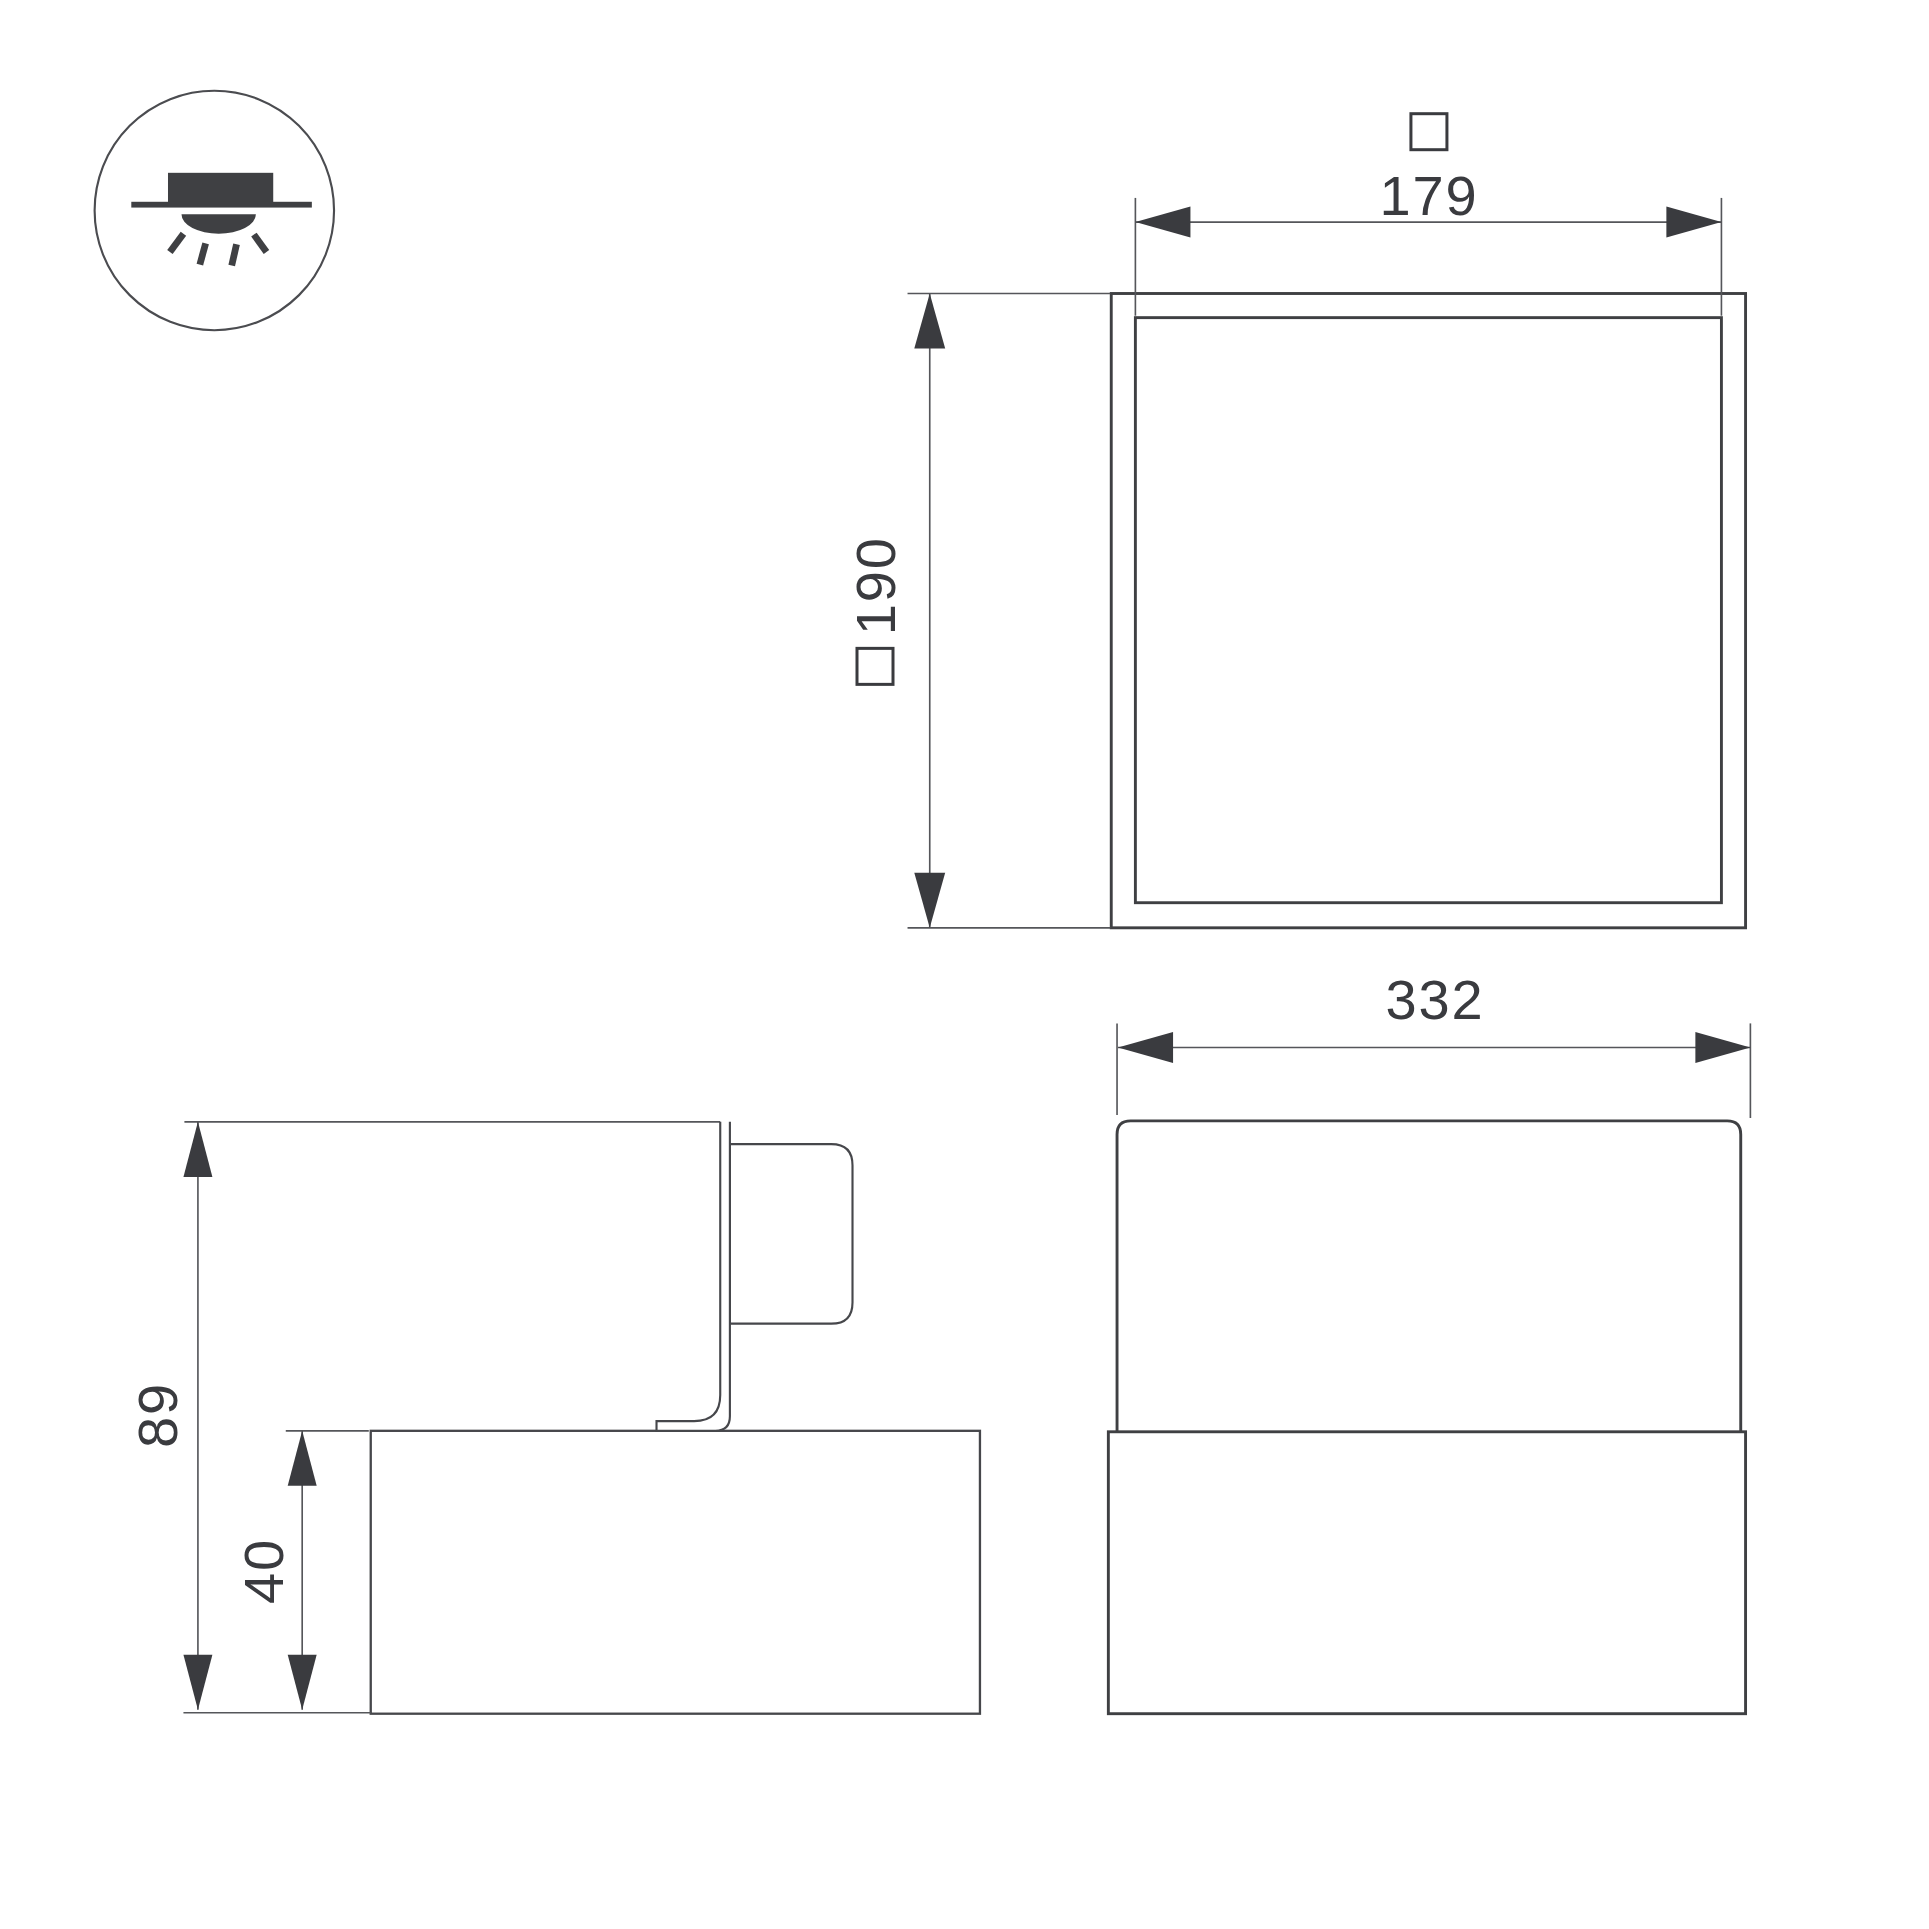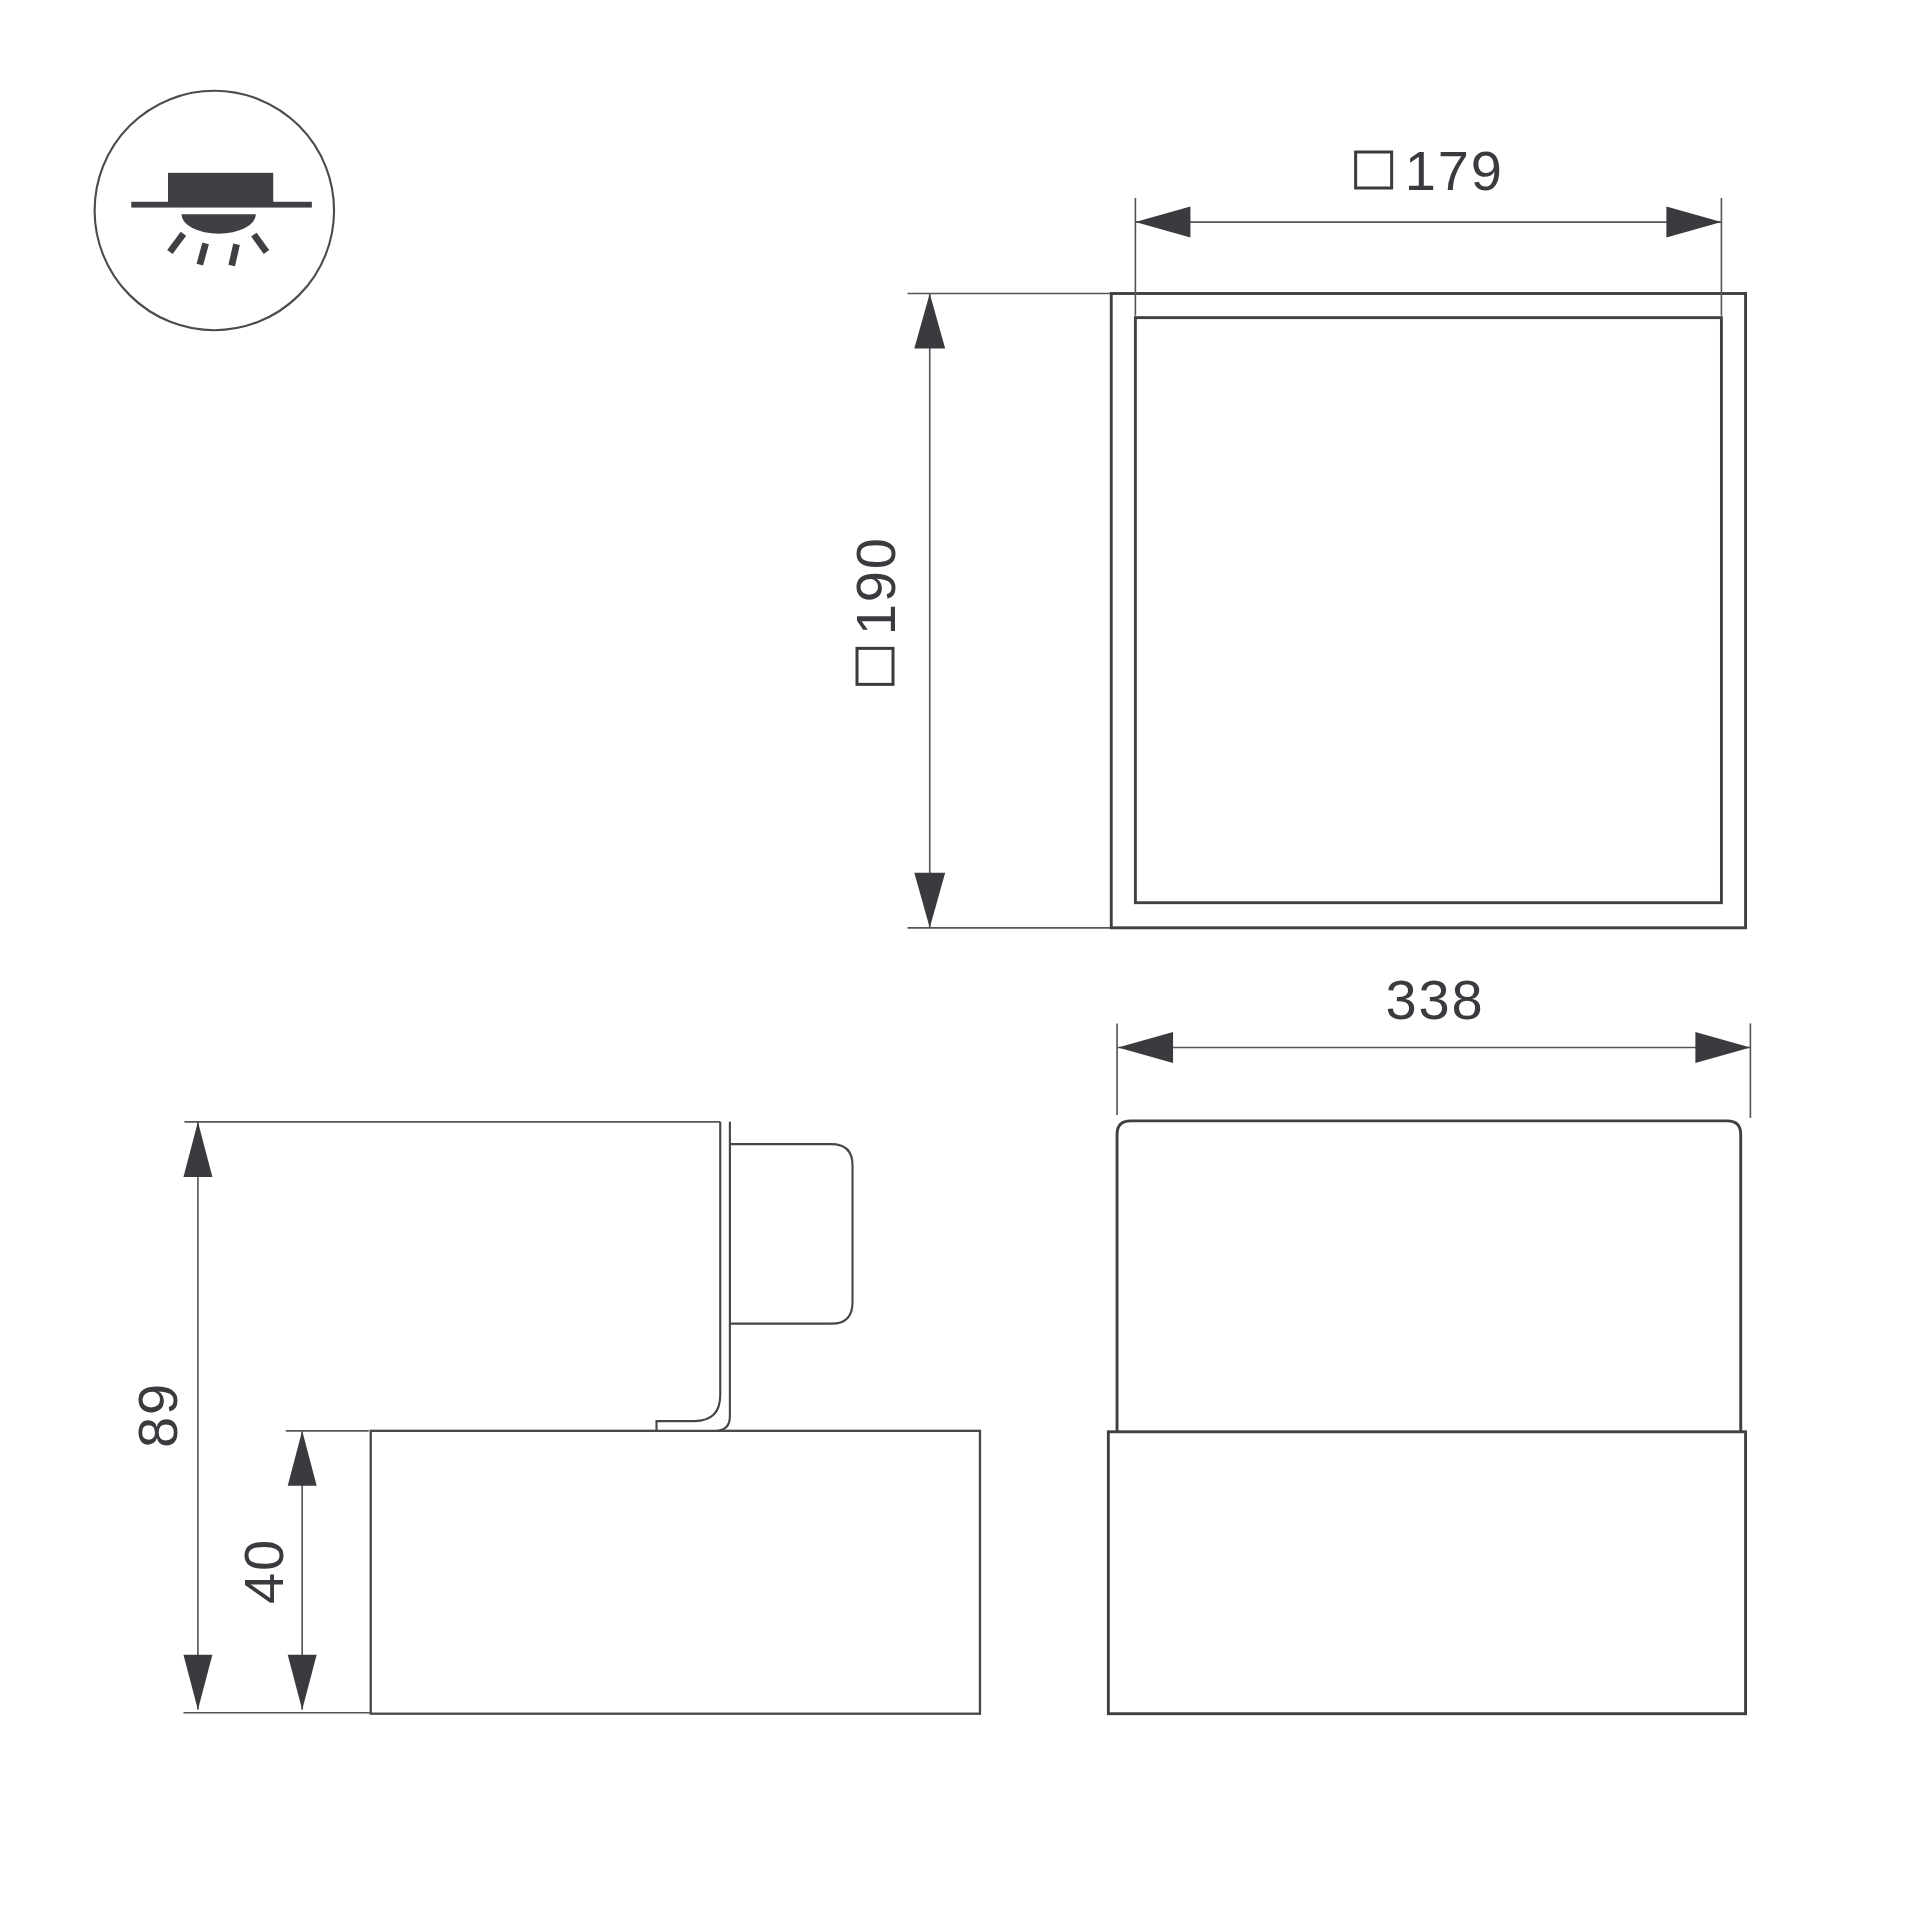--- a/index.html
+++ b/index.html
@@ -92,36 +92,36 @@
     <g stroke="#55565a" stroke-width="1.7">
 
       <line x1="1157" y1="1060" x2="1157" y2="1155"></line>
       <line x1="1813" y1="1060" x2="1813" y2="1158"></line>
       <line x1="1158" y1="1085" x2="1813" y2="1085"></line>
       <polygon points="1158,1085 1215,1069 1215,1101" fill="#3a3b3f" stroke="none"></polygon>
       <polygon points="1813,1085 1756,1069 1756,1101" fill="#3a3b3f" stroke="none"></polygon>
     </g>
   </svg>
 
-  <div class="dim-label" style="left:1429px;top:170px;">
+  <div class="dim-label" style="left:1429px;top:170px;flex-direction:column;">
     <span class="sq" aria-label="□"></span>
     <span>179</span>
   </div>
 
   <div class="dim-label vertical" style="left:875px;top:611px;">
     <span class="sq" aria-label="□"></span>
     <span>190</span>
   </div>
 
   <div class="dim-label vertical" style="left:157px;top:1415px;">
     <span>89</span>
   </div>
 
   <div class="dim-label vertical" style="left:263px;top:1571px;">
     <span>40</span>
   </div>
 
   <div class="dim-label" style="left:1435px;top:999px;">
-    <span>338</span>
+    <span>332</span>
   </div>
 
 </div>
 
 
 </body></html>

